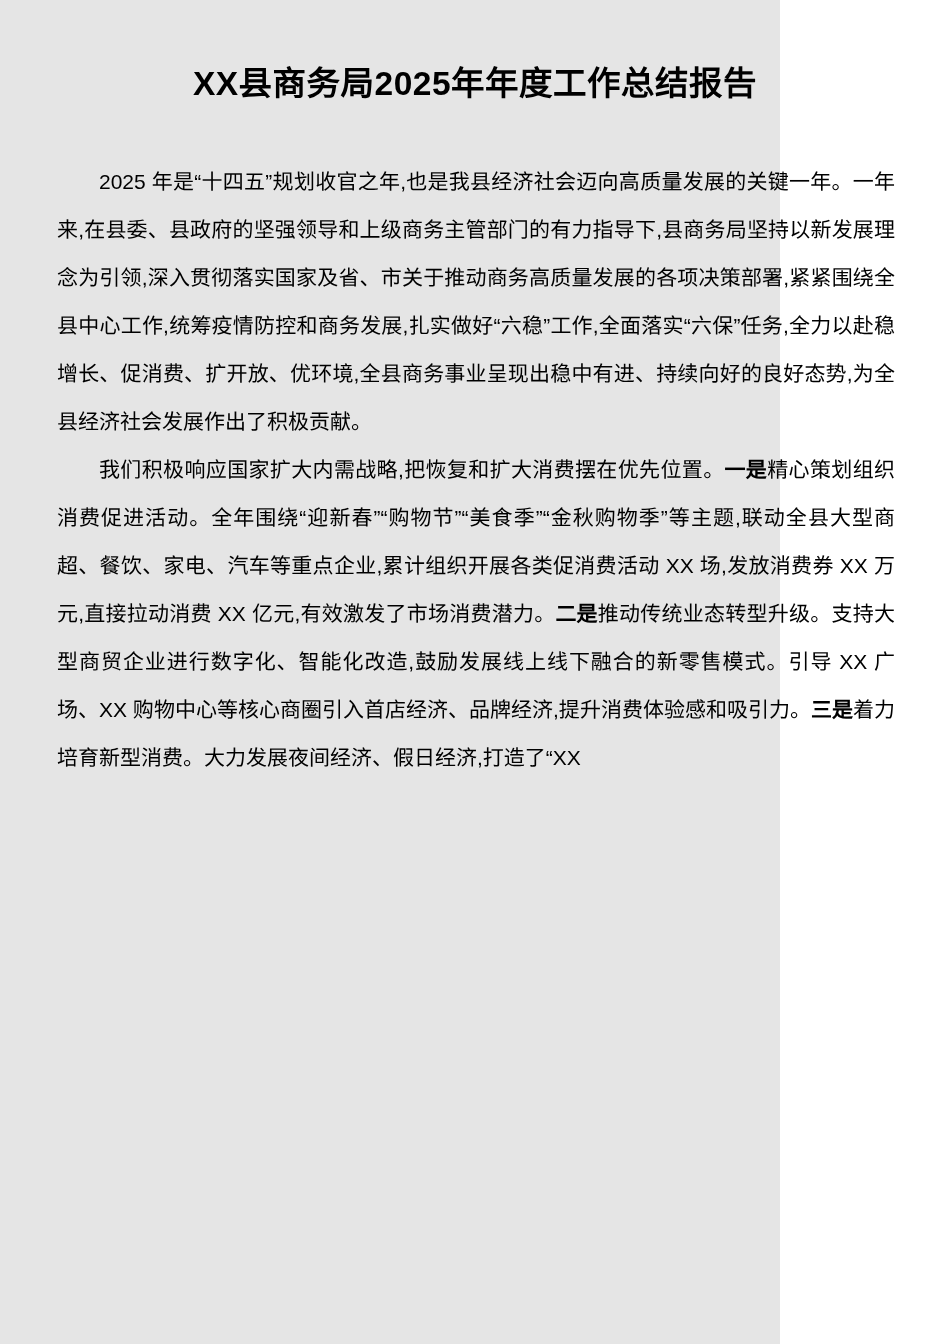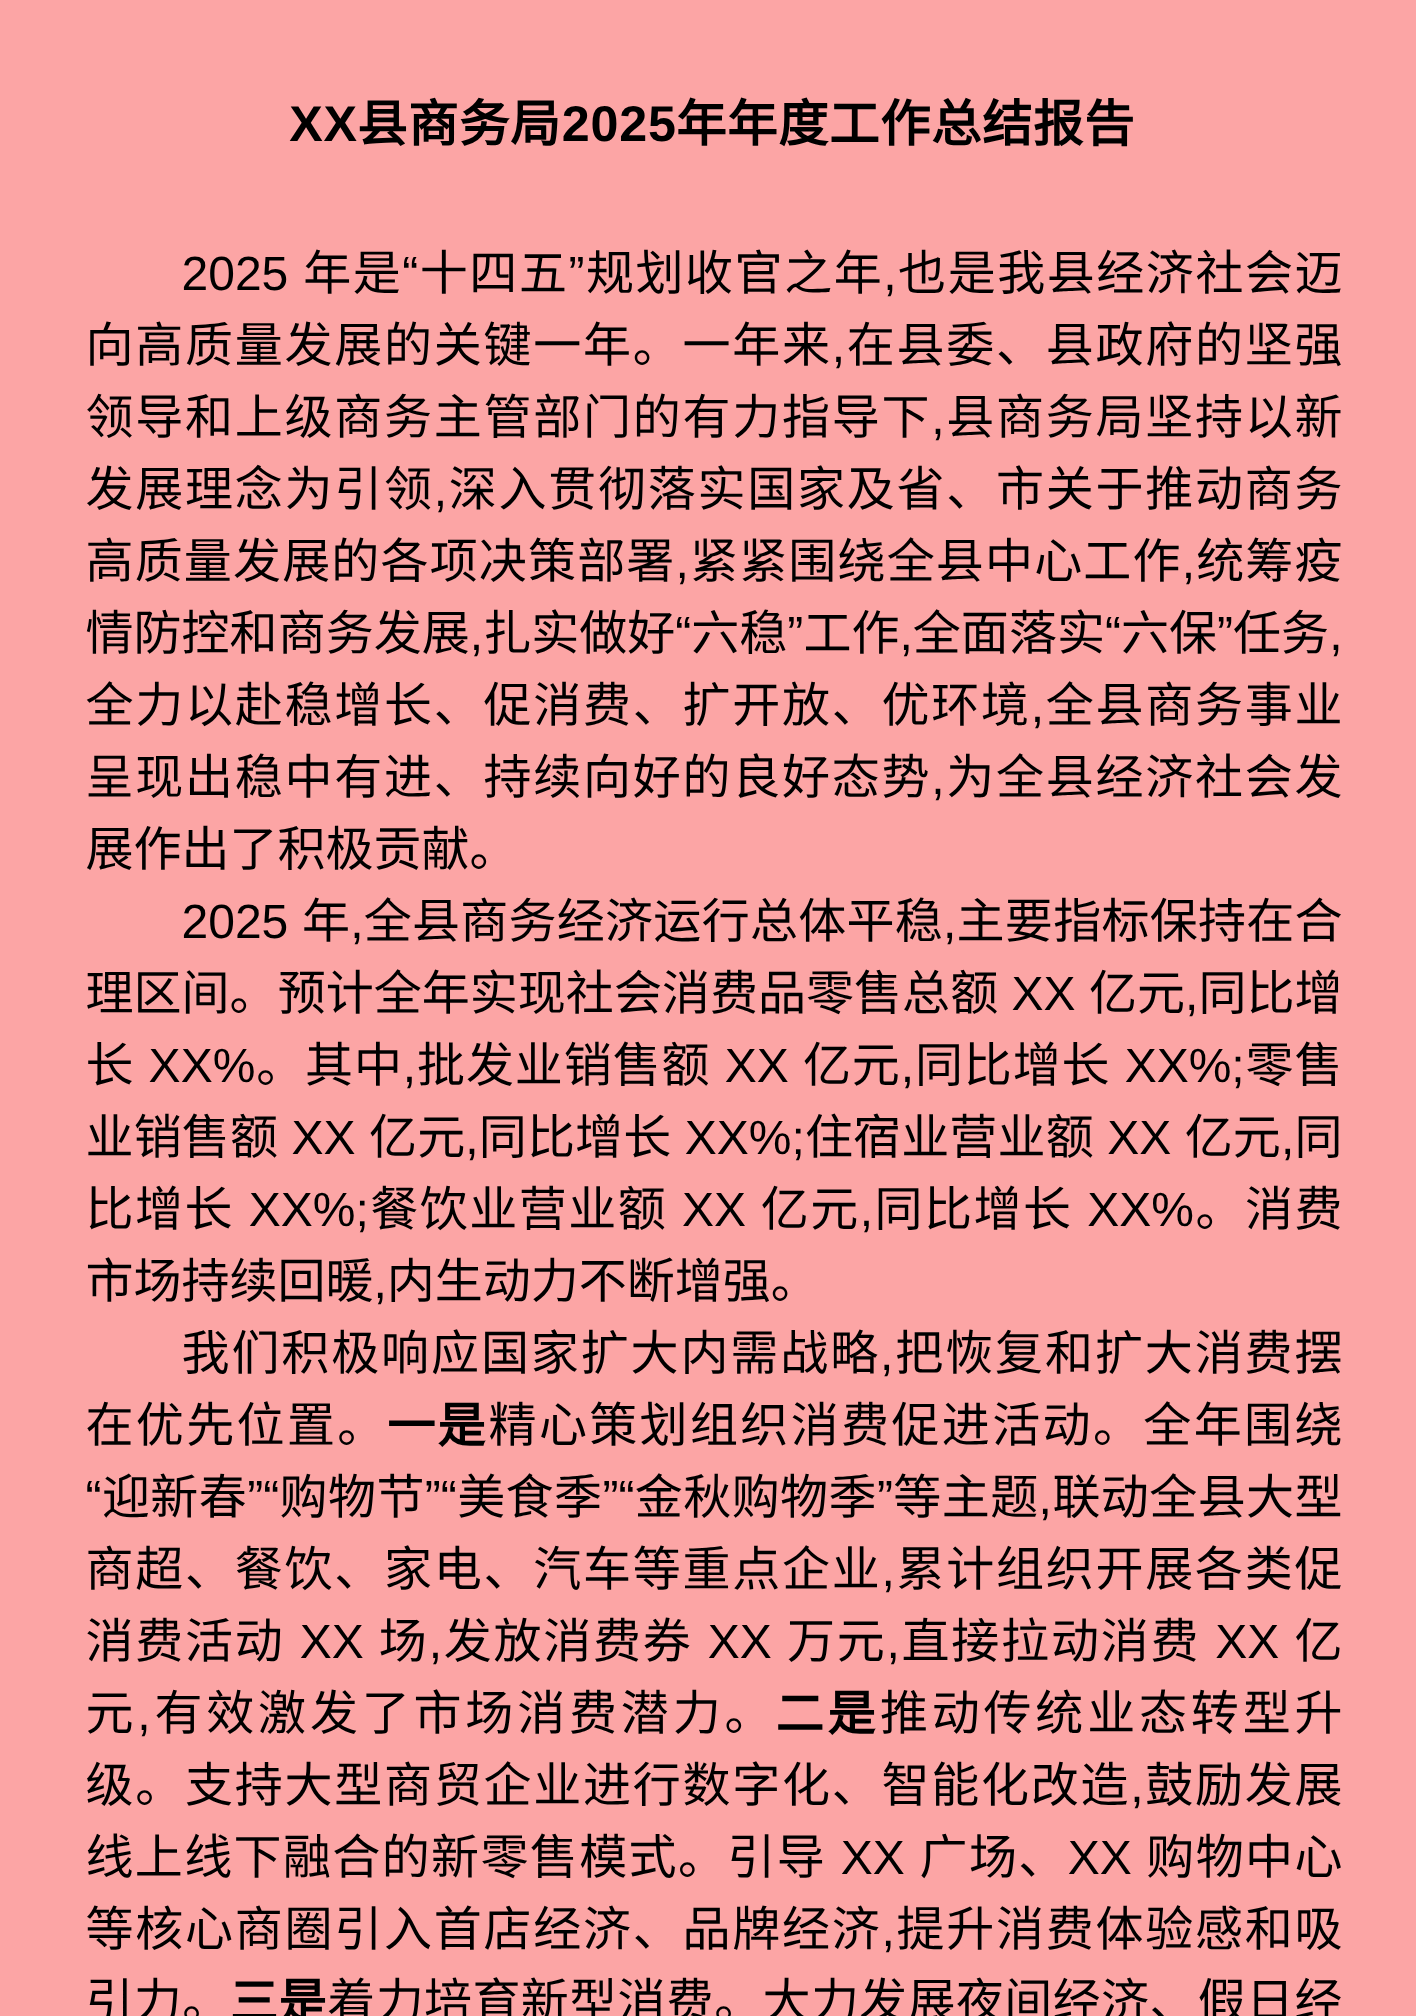--- a/index.html
+++ b/index.html
@@ -10,23 +10,23 @@
   body {
     width: 950px;
     height: 1344px;
     font-family: "Liberation Sans", "DejaVu Sans", sans-serif;
     color: #000000;
     overflow: hidden;
   }
 
   .page {
     position: relative;
-    width: 944px;
+    width: 780px;
     height: 1344px;
-    background: #fca5a5;
+    background: #e5e5e5;
     box-sizing: border-box;
   }
 
   .doc-title {
     position: absolute;
     top: 62px;
     left: 57px;
     width: 836px;
     text-align: center;
     font-size: 33.5px;
@@ -38,21 +38,21 @@
 
   .body-block {
     position: absolute;
     top: 158px;
     left: 57px;
     width: 838px;
   }
 
   p.para {
     margin: 0;
-    font-size: 32px;
+    font-size: 21px;
     line-height: 48px;
     text-align: justify;
     text-justify: inter-ideograph;
     text-align-last: left;
     letter-spacing: 0px;
     word-break: break-all;
   }
 
   p.indent {
     text-indent: 2em;
@@ -72,19 +72,18 @@
 <div class="page">
 
   <div class="doc-title">XX县商务局2025年年度工作总结报告</div>
 
   <div class="body-block">
 
     <p class="para indent">2025 年是“十四五”规划收官之年,也是我县经济社会迈向高质量发展的关键一年。一年来,在县委、县政府的坚强领导和上级商务主管部门的有力指导下,县商务局坚持以新发展理念为引领,深入贯彻落实国家及省、市关于推动商务高质量发展的各项决策部署,紧紧围绕全县中心工作,统筹疫情防控和商务发展,扎实做好“六稳”工作,全面落实“六保”任务,全力以赴稳增长、促消费、扩开放、优环境,全县商务事业呈现出稳中有进、持续向好的良好态势,为全县经济社会发展作出了积极贡献。</p>
 
 
 
-    <p class="para indent">2025 年,全县商务经济运行总体平稳,主要指标保持在合理区间。预计全年实现社会消费品零售总额 XX 亿元,同比增长 XX%。其中,批发业销售额 XX 亿元,同比增长 XX%;零售业销售额 XX 亿元,同比增长 XX%;住宿业营业额 XX 亿元,同比增长 XX%;餐饮业营业额 XX 亿元,同比增长 XX%。消费市场持续回暖,内生动力不断增强。</p>
 
     <p class="para indent" id="consumption-para"><span>我们积极响应国家扩大内需战略,把恢复和扩大消费摆在优先位置。</span><span class="b">一是</span><span>精心策划组织消费促进活动。全年围绕“迎新春”“购物节”“美食季”“金秋购物季”等主题,联动全县大型商超、餐饮、家电、汽车等重点企业,累计组织开展各类促消费活动 XX 场,发放消费券 XX 万元,直接拉动消费 XX 亿元,有效激发了市场消费潜力。</span><span class="b">二是</span><span>推动传统业态转型升级。支持大型商贸企业进行数字化、智能化改造,鼓励发展线上线下融合的新零售模式。引导 XX 广场、XX 购物中心等核心商圈引入首店经济、品牌经济,提升消费体验感和吸引力。</span><span class="b">三是</span><span>着力培育新型消费。大力发展夜间经济、假日经济,打造了“XX</span></p>
 
   </div>
 
 </div>
 
 </body></html>

